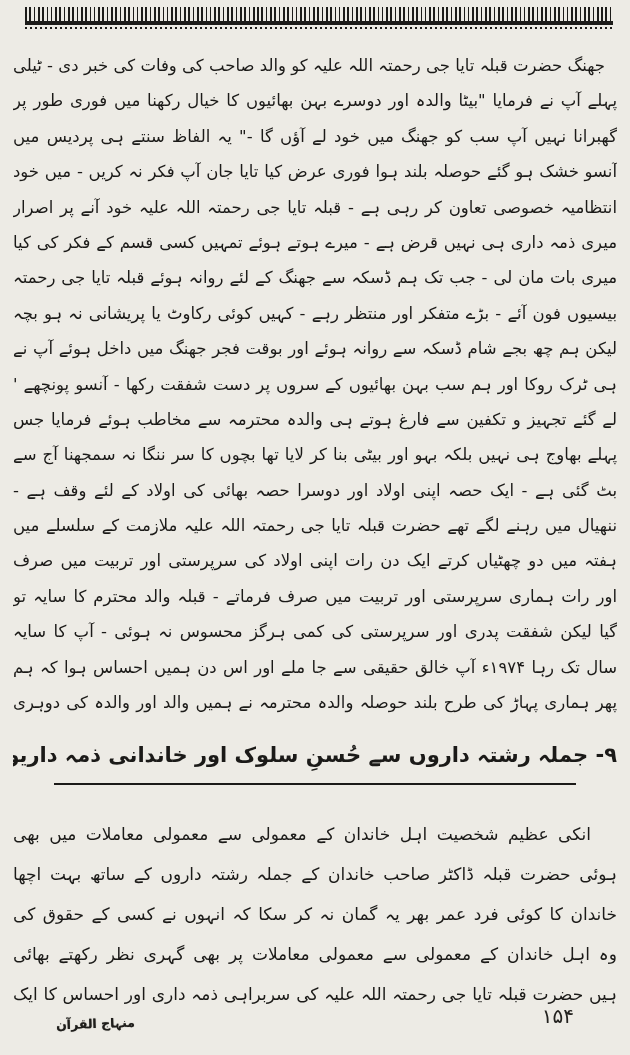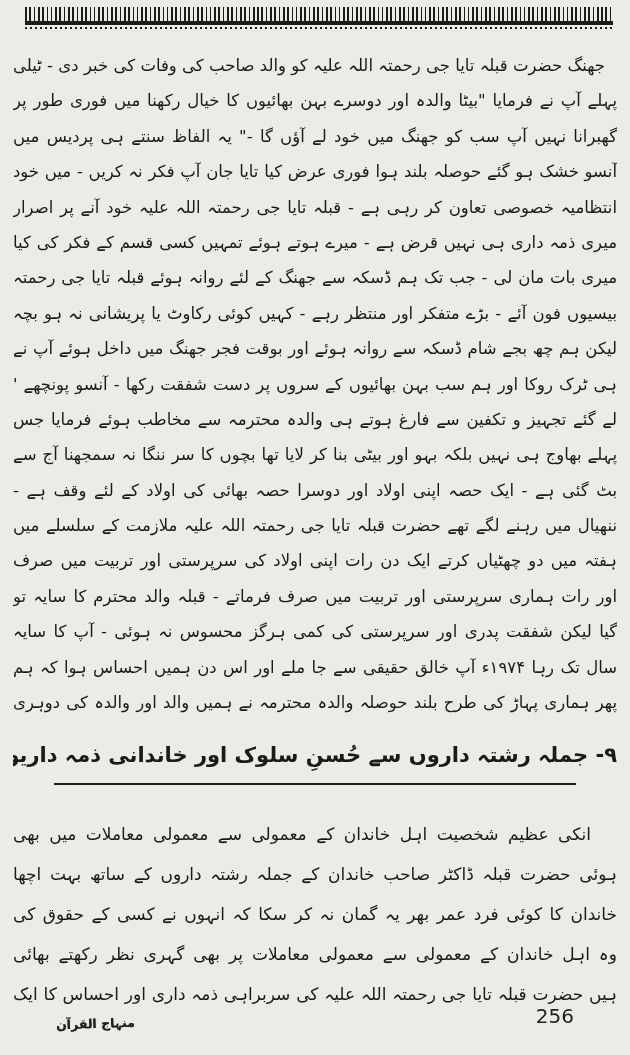--- a/index.html
+++ b/index.html
@@ -126,16 +126,16 @@
     <div class="para p2">
       <div class="tline indent-md">انکی عظیم شخصیت اہل خاندان کے معمولی سے معمولی معاملات میں بھی دلچسپی لینے میں کبھی مانع نہ</div>
       <div class="tline">ہوئی حضرت قبلہ ڈاکٹر صاحب خاندان کے جملہ رشتہ داروں کے ساتھ بہت اچھا سلوک روا رکھتے</div>
       <div class="tline">خاندان کا کوئی فرد عمر بھر یہ گمان نہ کر سکا کہ انہوں نے کسی کے حقوق کی ادائیگی میں معمولی سی کوتاہی کی ہو -</div>
       <div class="tline">وہ اہل خاندان کے معمولی سے معمولی معاملات پر بھی گہری نظر رکھتے بھائی شفقت اللہ قادری بیان کرتے</div>
       <div class="tline">ہیں حضرت قبلہ تایا جی رحمتہ اللہ علیہ کی سربراہی ذمہ داری اور احساس کا ایک واقعہ یہ بھی ہے جب</div>
     </div>
 
   </div>
 
-  <div class="page-number">256</div>
+  <div class="page-number">۱۵۴</div>
   <div class="publisher-seal">منہاج القرآن</div>
 
 </div>
 
 </body></html>

